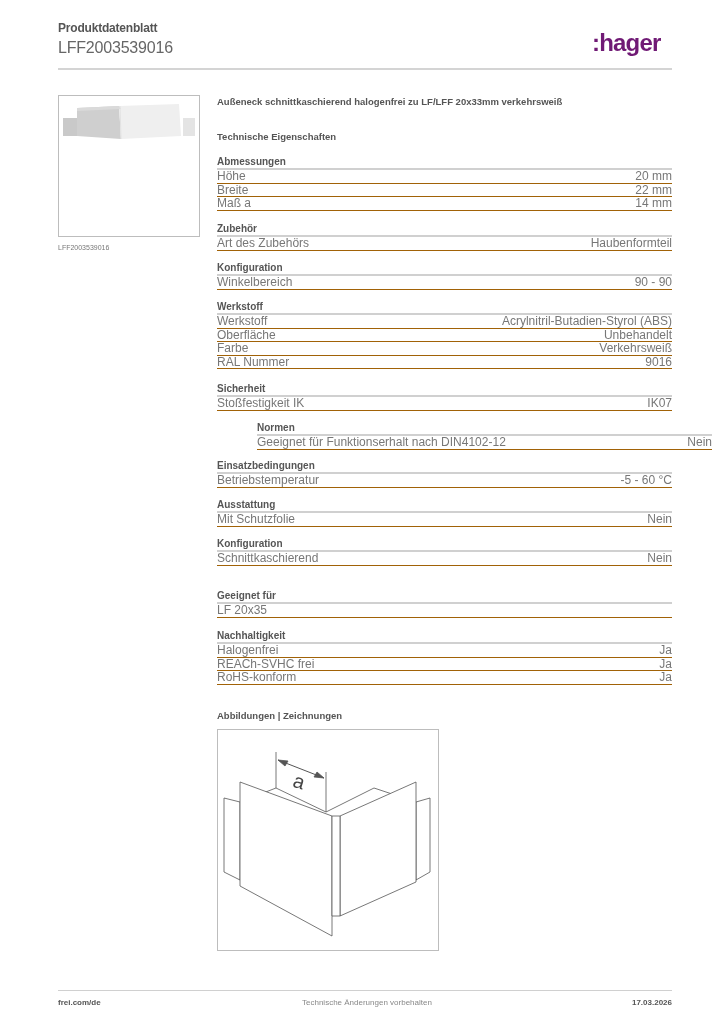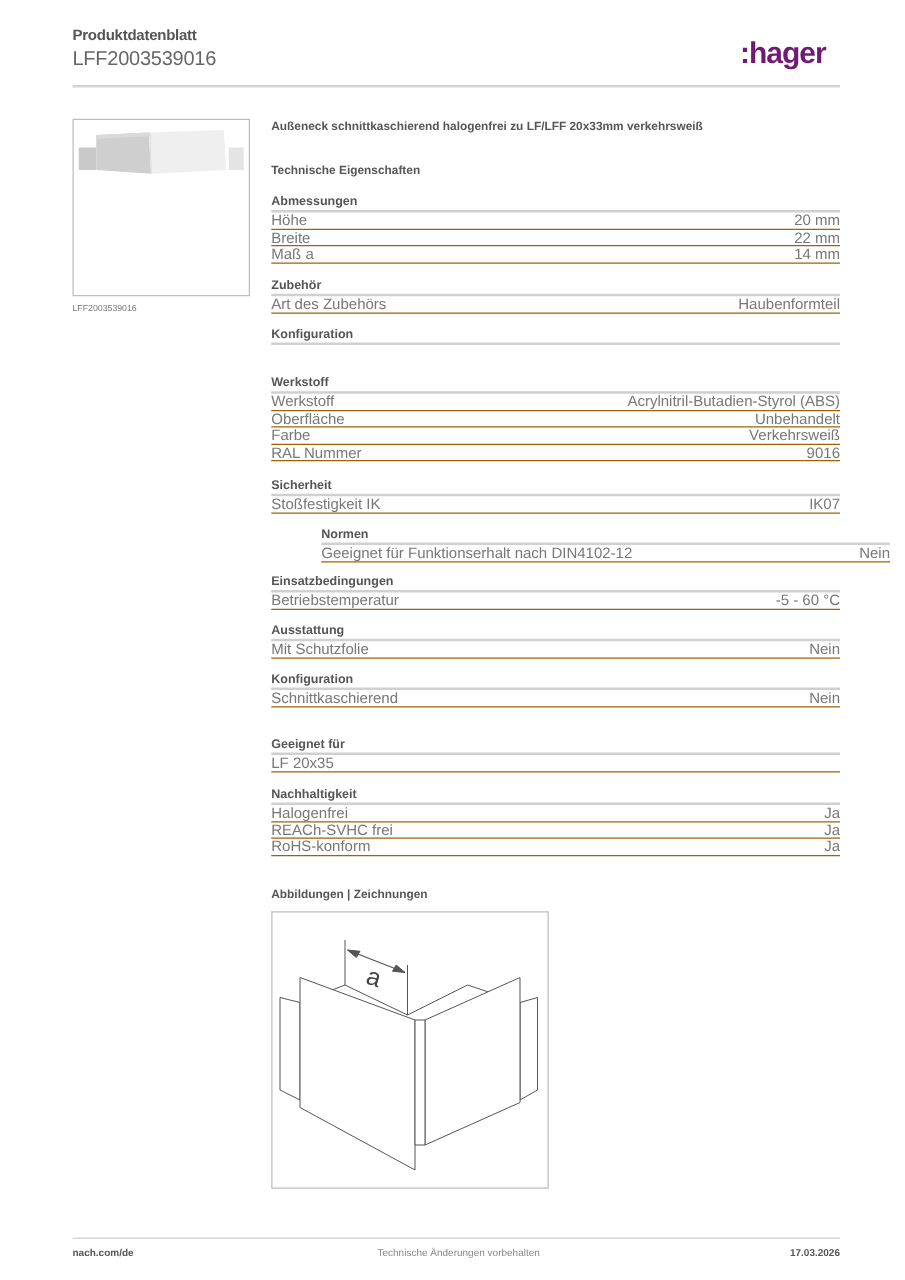--- a/index.html
+++ b/index.html
@@ -74,20 +74,24 @@
 <div class="section" style="top:222px;">
   <div class="section-head">Zubehör</div>
   <div class="row">
       <span>Art des Zubehörs</span>
       <span class="v">Haubenformteil</span>
     </div>
 </div>
 
 <div class="section" style="top:261px;">
   <div class="section-head">Konfiguration</div>
+  <div class="row">
+      <span>Winkelbereich</span>
+      <span class="v">90 - 90</span>
+    </div>
 </div>
 
 <div class="section" style="top:300px;">
   <div class="section-head">Werkstoff</div>
   <div class="row">
       <span>Werkstoff</span>
       <span class="v">Acrylnitril-Butadien-Styrol (ABS)</span>
     </div>
   <div class="row">
       <span>Oberfläche</span>
@@ -186,15 +190,15 @@
     <line x1="58" y1="58" x2="58" y2="22"></line>
     <line x1="108" y1="82" x2="108" y2="42"></line>
     <line x1="60" y1="30" x2="106" y2="48" stroke-width="1"></line>
     <polygon points="60,30 70,31 67,36" fill="#555"></polygon>
     <polygon points="106,48 96,47 99,42" fill="#555"></polygon>
     <text x="76" y="58" font-size="20" fill="#444" stroke="none" font-family="Liberation Sans, sans-serif" transform="rotate(18 80 50)">a</text>
   </svg>
 </div>
 
 <div class="footer-rule"></div>
-<div class="footer-left">nach.com/de</div>
+<div class="footer-left">frei.com/de</div>
 <div class="footer-center">Technische Änderungen vorbehalten</div>
 <div class="footer-right">17.03.2026</div>
 
 </body></html>

